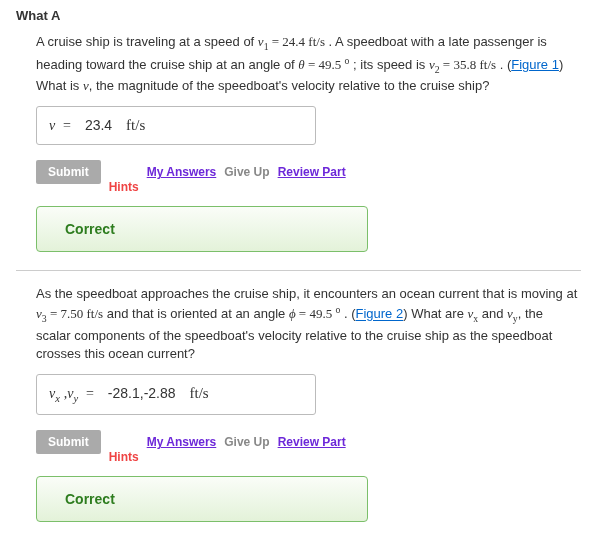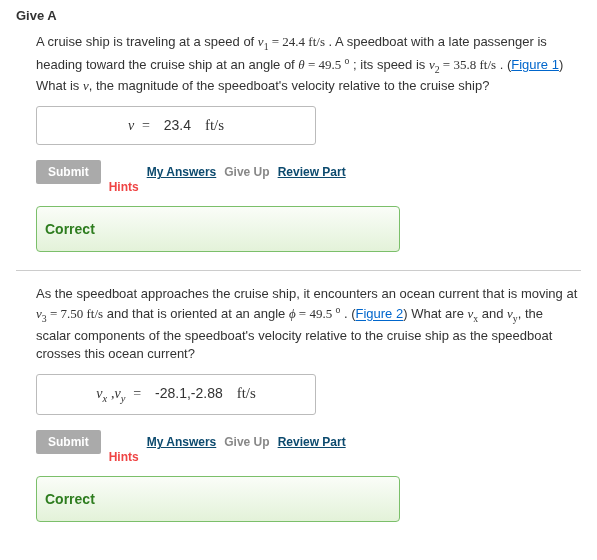--- a/index.html
+++ b/index.html
@@ -39,21 +39,20 @@
   .link { color: #0066cc; text-decoration: underline; cursor: pointer;}
   .answer-box {
     border: 1px solid #bbb;
     border-radius: 3px;
     padding: 10px 12px;
     width: 280px;
     box-sizing: border-box;
     margin-bottom: 6px;
     font-size: 14px;
     background:#fff;
-    text-align:center;
   }
   .answer-box .lhs { font-family: 'Times New Roman', serif; font-style: italic;}
   .answer-box .eq { font-family: 'Times New Roman', serif; font-style: normal; padding: 0 4px;}
   .answer-box .val { font-family: Arial; font-style: normal; padding: 0 6px;}
   .answer-box .u { font-family: 'Times New Roman', serif; font-style: normal; font-size:15px; padding-left:4px;}
   .button-row {
     display: flex;
     align-items: center;
     gap: 8px;
     font-size: 12px;
@@ -62,44 +61,44 @@
   .submit-btn {
     background: #aaa;
     color: #fff;
     font-weight: bold;
     border: none;
     padding: 5px 12px;
     border-radius: 2px;
     font-size: 12px;
   }
   .hint-label { color: #ef4444; font-weight: bold; margin-top: 29px;}
-  .action-link { color: #0c4a6e; text-decoration: underline; font-weight: bold; cursor:pointer;}
+  .action-link { color: #6d28d9; text-decoration: underline; font-weight: bold; cursor:pointer;}
   .give-up { color: #888; font-weight: bold;}
   .correct-box {
     border: 1px solid #7bbf6a;
     border-radius: 4px;
-    width: 364px;
+    width: 332px;
     box-sizing: border-box;
-    padding: 14px 8px;
+    padding: 14px 28px;
     background: linear-gradient(#fafdf8, #e3f2d9);
     color: #2e7d1f;
     font-weight: bold;
     font-size: 14px;
   }
   hr.sep {
     border: none;
     border-top: 1px solid #ccc;
     margin: 18px 0 14px 0;
   }
 </style>
 </head>
 <body>
 
 <div class="part">
-  <div class="part-title">Give A</div>
+  <div class="part-title">What A</div>
   <div class="part-body">
 
     <div class="prompt">
       <span>A cruise ship is traveling at a speed of </span><span class="mv">v</span><span class="mv sub">1</span><span class="unit"> = 24.4 </span><span class="unit">ft/s</span><span> . A speedboat with a late passenger is heading toward the cruise ship at an angle of </span><span class="mv">θ</span><span class="unit"> = 49.5 </span><span class="unit sup">o</span><span> ; its speed is </span><span class="mv">v</span><span class="mv sub">2</span><span class="unit"> = 35.8 </span><span class="unit">ft/s</span><span> . (</span><span class="link">Figure 1</span><span>) What is </span><span class="mv">v</span><span>, the magnitude of the speedboat's velocity relative to the cruise ship?</span>
     </div>
 
 
     <div class="answer-box">
       <span class="lhs">v</span>
       <span class="eq">=</span>

